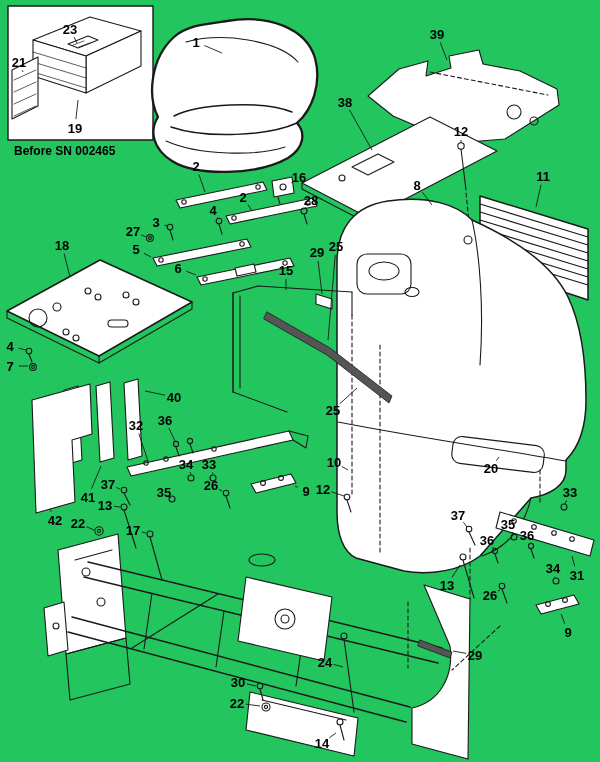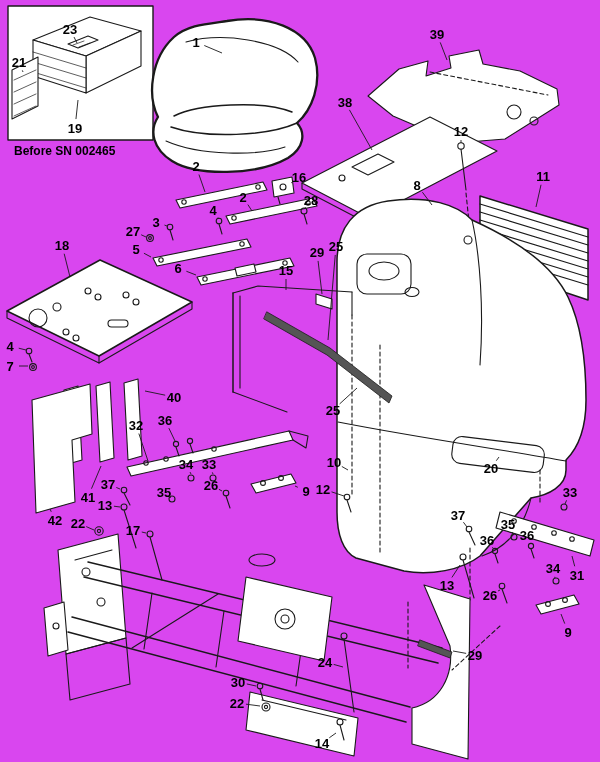--- a/index.html
+++ b/index.html
@@ -1,16 +1,16 @@
 <!DOCTYPE html>
 <html><head>
 <meta charset="utf-8">
 <style>
   html,body{margin:0;padding:0;background:#ffffff;}
-  .stage{width:600px;height:762px;position:relative;background:#d946ef;overflow:hidden;}
+  .stage{width:600px;height:762px;position:relative;background:#22c55e;overflow:hidden;}
   svg{display:block;}
   .callout{font:bold 13px "Liberation Sans",sans-serif;fill:#000;text-anchor:middle;dominant-baseline:central;}
   .leader{stroke:#1a1a1a;stroke-width:0.9;fill:none;}
   .caption{font:bold 12px "Liberation Sans",sans-serif;fill:#000;}
   .dash{stroke-dasharray:4 3;}
   .hatch{stroke:#1a1a1a;stroke-width:0.7;}
   .heavy{stroke-width:2.3;}
   .med{stroke-width:1.5;}
 </style>
 </head>

